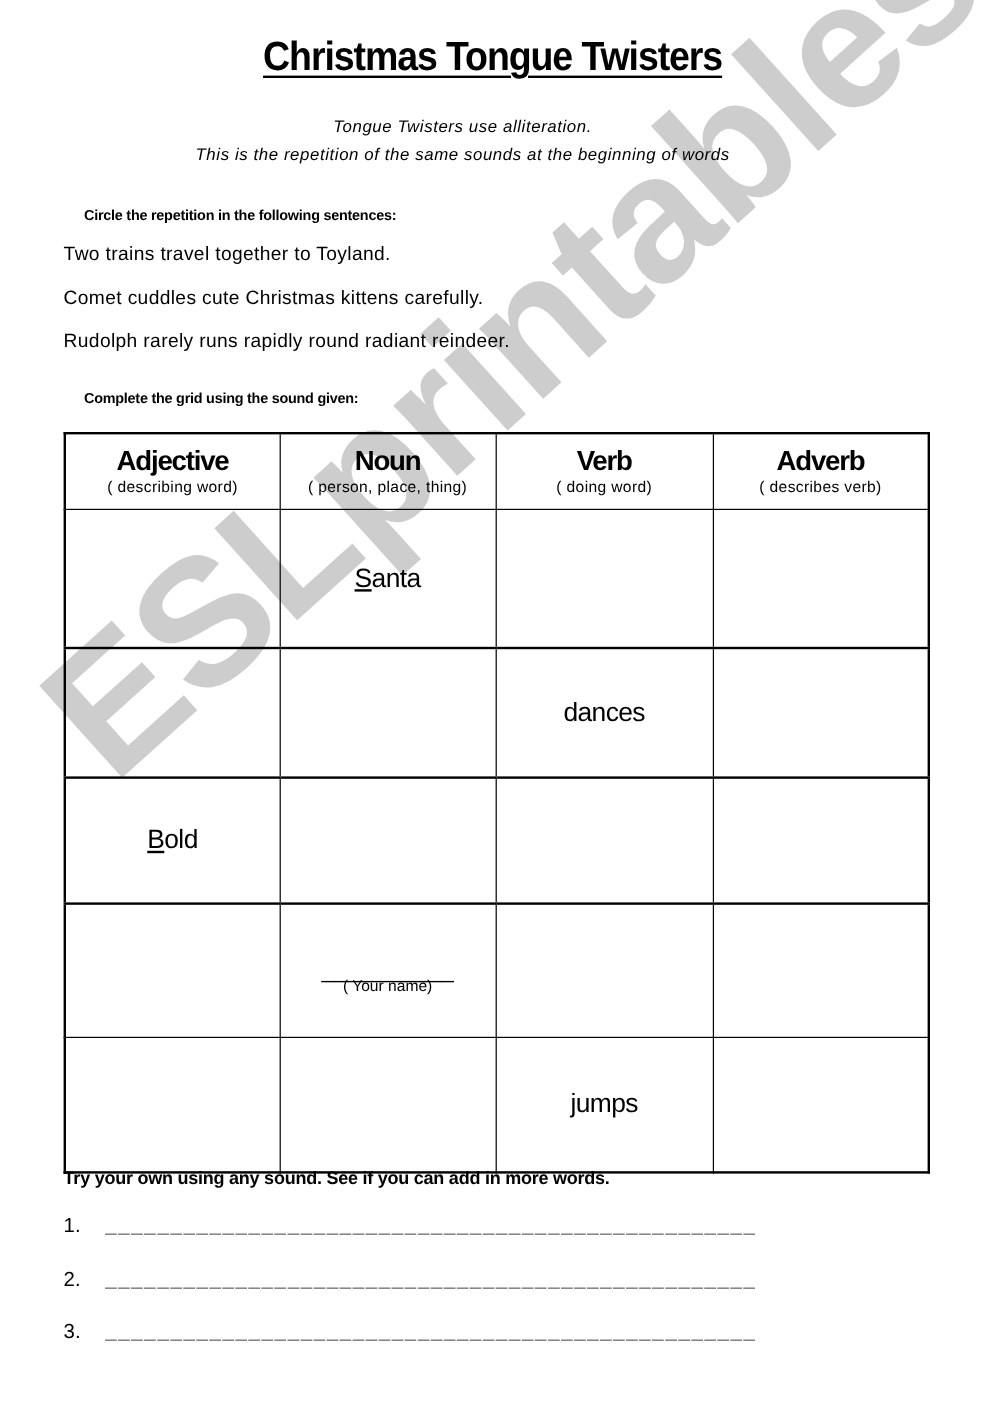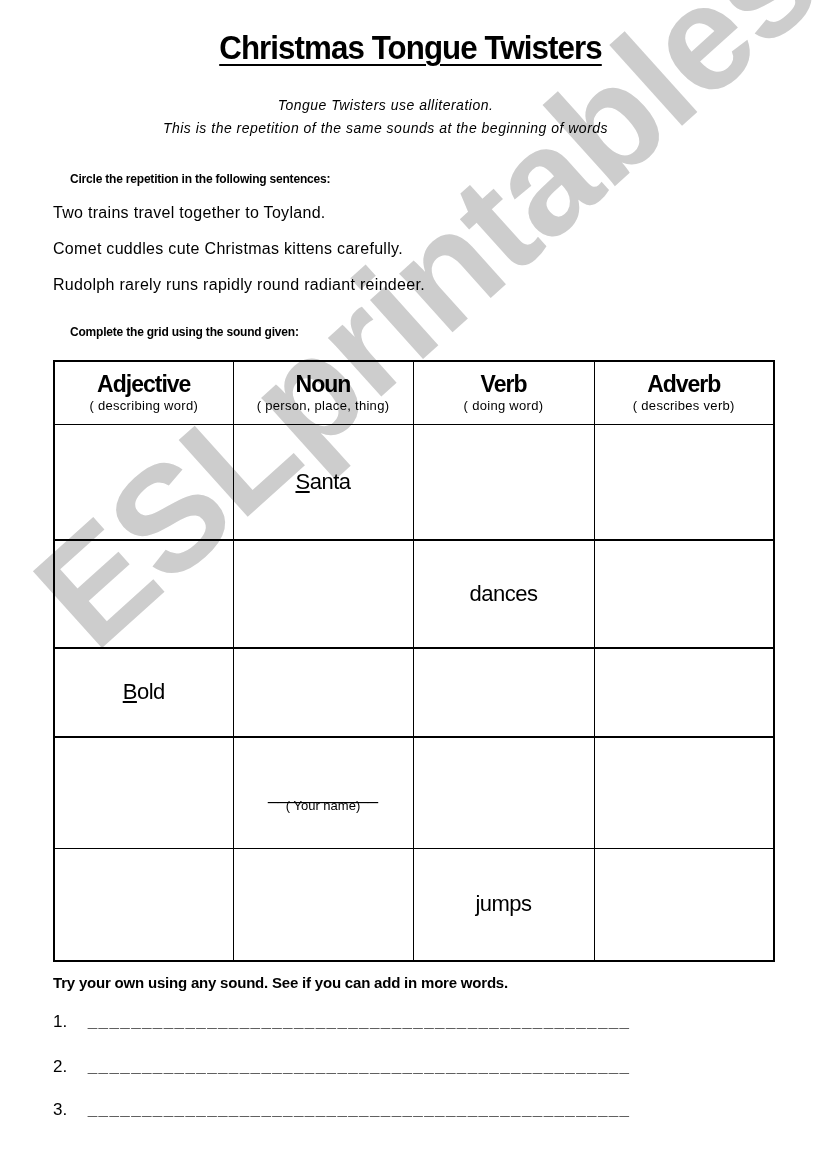--- a/index.html
+++ b/index.html
@@ -101,21 +101,21 @@
 
     <tr class="thick" style="height:108px">
       <td></td>
       <td></td>
       <td>
         <span class="cellword">dances</span>
       </td>
       <td></td>
     </tr>
 
-    <tr class="thick" style="height:89px">
+    <tr class="thick" style="height:105px">
       <td>
         <span class="cellword"><span class="u">B</span><span>old</span></span>
       </td>
       <td></td>
       <td></td>
       <td></td>
     </tr>
 
     <tr class="thick" style="height:112px">
       <td></td>

